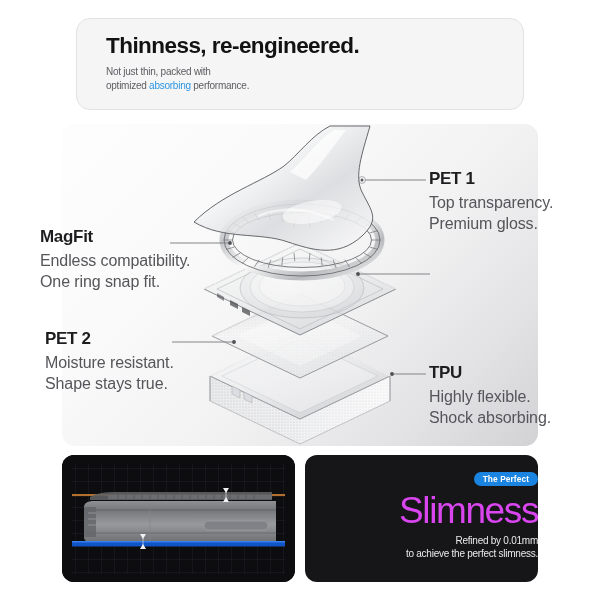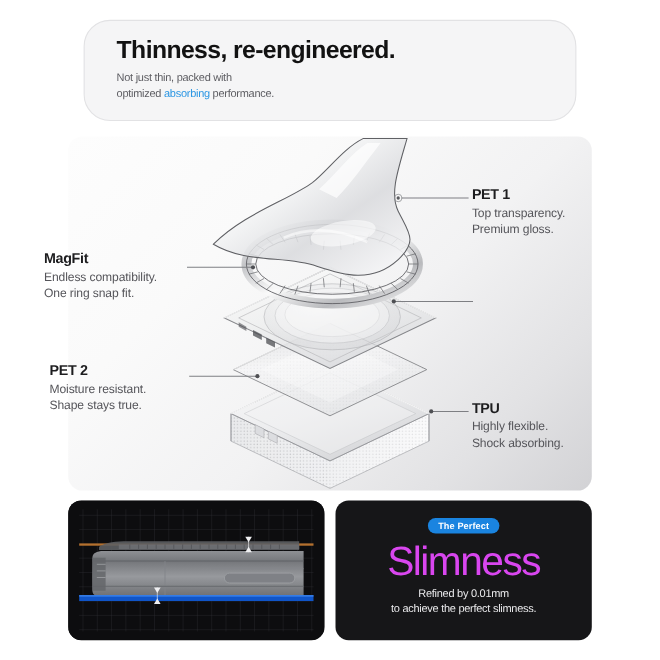--- a/index.html
+++ b/index.html
@@ -21,21 +21,21 @@
 
   
   .header-card {
     position: absolute;
     left: 76px;
     top: 18px;
     width: 448px;
     height: 92px;
     background: #f5f5f6;
     border: 1px solid #e2e2e4;
-    border-radius: 24px;
+    border-radius: 14px;
     padding: 14px 0 0 29px;
   }
   .headline {
     font-size: 22.5px;
     font-weight: bold;
     color: #121212;
     letter-spacing: -0.55px;
     line-height: 1.12;
     white-space: nowrap;
   }
@@ -59,30 +59,30 @@
     border-radius: 13px;
     background:
       linear-gradient(135deg, #fdfdfd 0%, #fafafa 30%, #f2f2f3 58%, #e2e2e4 82%, #d2d2d5 100%);
     overflow: hidden;
   }
   .diagram-panel svg { display: block; }
 
   
   .callout { position: absolute; }
   .callout .ctitle {
-    font-size: 13px;
+    font-size: 17px;
     font-weight: bold;
     color: #1d1d1f;
     letter-spacing: -0.3px;
     line-height: 1.1;
     white-space: nowrap;
   }
   .callout .cdesc {
     margin-top: 3px;
-    font-size: 11px;
+    font-size: 16px;
     color: #55555a;
     line-height: 1.32;
     letter-spacing: -0.1px;
     white-space: nowrap;
   }
   .callout.right { text-align: left; }
   .callout.left  { text-align: left; }
 
   .co-pet1     { left: 429px; top: 170px; }
   .co-magfit   { left: 40px;  top: 228px; width: 167px; }
@@ -106,21 +106,21 @@
   .slim-panel {
     position: absolute;
     left: 305px;
     top: 455px;
     width: 233px;
     height: 127px;
     border-radius: 12px;
     background: #161618;
     overflow: hidden;
     padding-top: 13px;
-    text-align: center;
+    text-align: right;
   }
   .slim-badge {
     display: inline-block;
     background: #1a84e0;
     color: #ffffff;
     font-size: 8.3px;
     font-weight: bold;
     letter-spacing: 0.1px;
     padding: 2.6px 9px 3.2px;
     border-radius: 9px;

